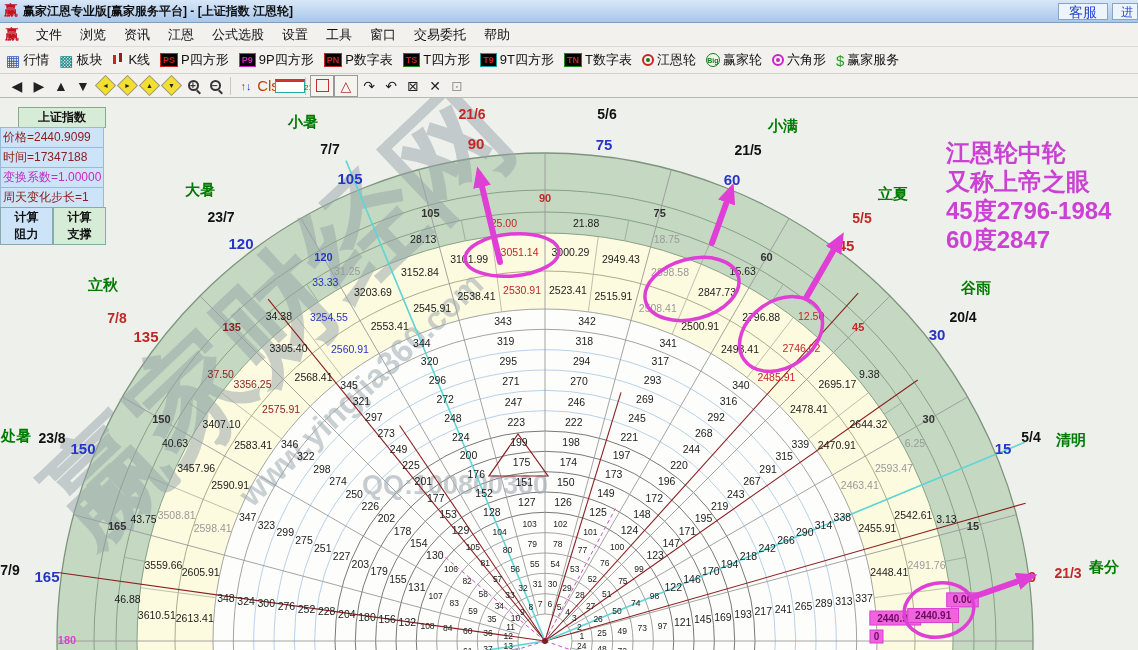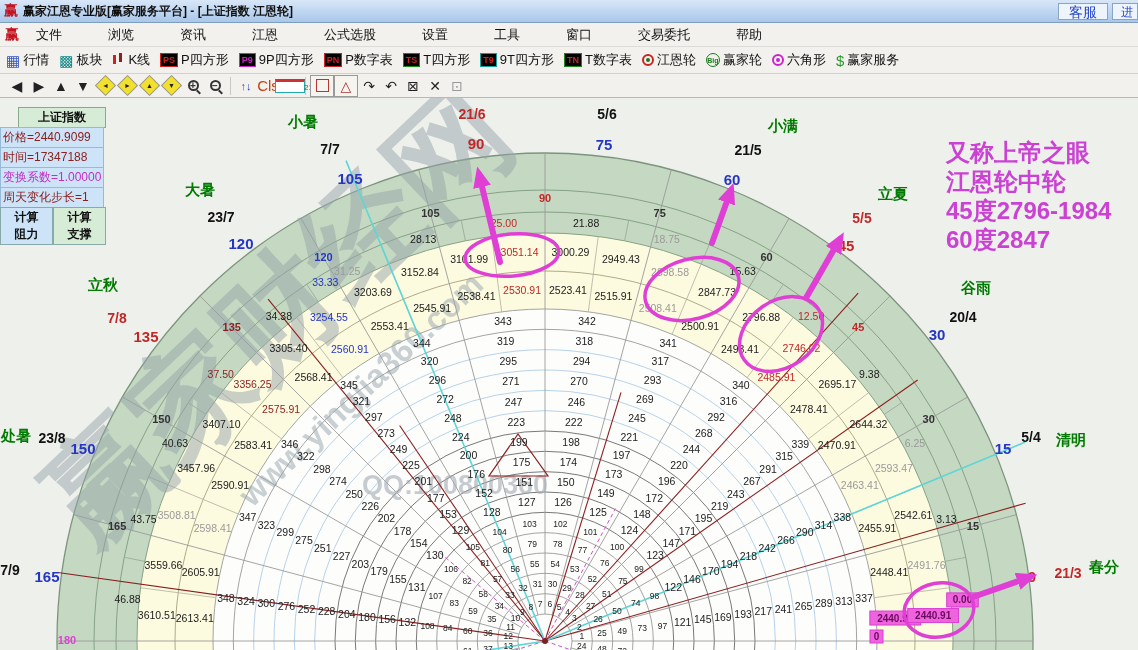--- a/index.html
+++ b/index.html
@@ -82,21 +82,21 @@
 
   <div class="titlebar">
     <span class="tb-logo">赢</span>
     <span class="tb-title">赢家江恩专业版[赢家服务平台] - [上证指数 江恩轮]</span>
     <button class="tb-btn">客服</button>
     <button class="tb-btn2">进</button>
   </div>
 
   <div class="menubar">
     <span class="mn-logo">赢</span>
-    <span id="menu-items" style="display:flex;gap:28px;">
+    <span id="menu-items" style="display:flex;">
         <span class="menu-item">文件</span>
         <span class="menu-item">浏览</span>
         <span class="menu-item">资讯</span>
         <span class="menu-item">江恩</span>
         <span class="menu-item">公式选股</span>
         <span class="menu-item">设置</span>
         <span class="menu-item">工具</span>
         <span class="menu-item">窗口</span>
         <span class="menu-item">交易委托</span>
         <span class="menu-item">帮助</span>
@@ -659,20 +659,20 @@
           <div class="p-row" style="color: rgb(193, 46, 193);">变换系数=1.00000</div>
           <div class="p-row" style="color: rgb(139, 32, 32);">周天变化步长=1</div>
         </div>
       <div class="p-btns" id="panel-btns">
           <div class="p-btn b1">计算阻力</div>
           <div class="p-btn b2">计算支撑</div>
         </div>
     </div>
 
     <div class="annotation" id="annotation">
+        <div>江恩轮中轮</div>
         <div>又称上帝之眼</div>
-        <div>江恩轮中轮</div>
         <div>45度2796-1984</div>
         <div>60度2847</div>
       </div>
   </div>
 
 </div>
 
 </body></html>

